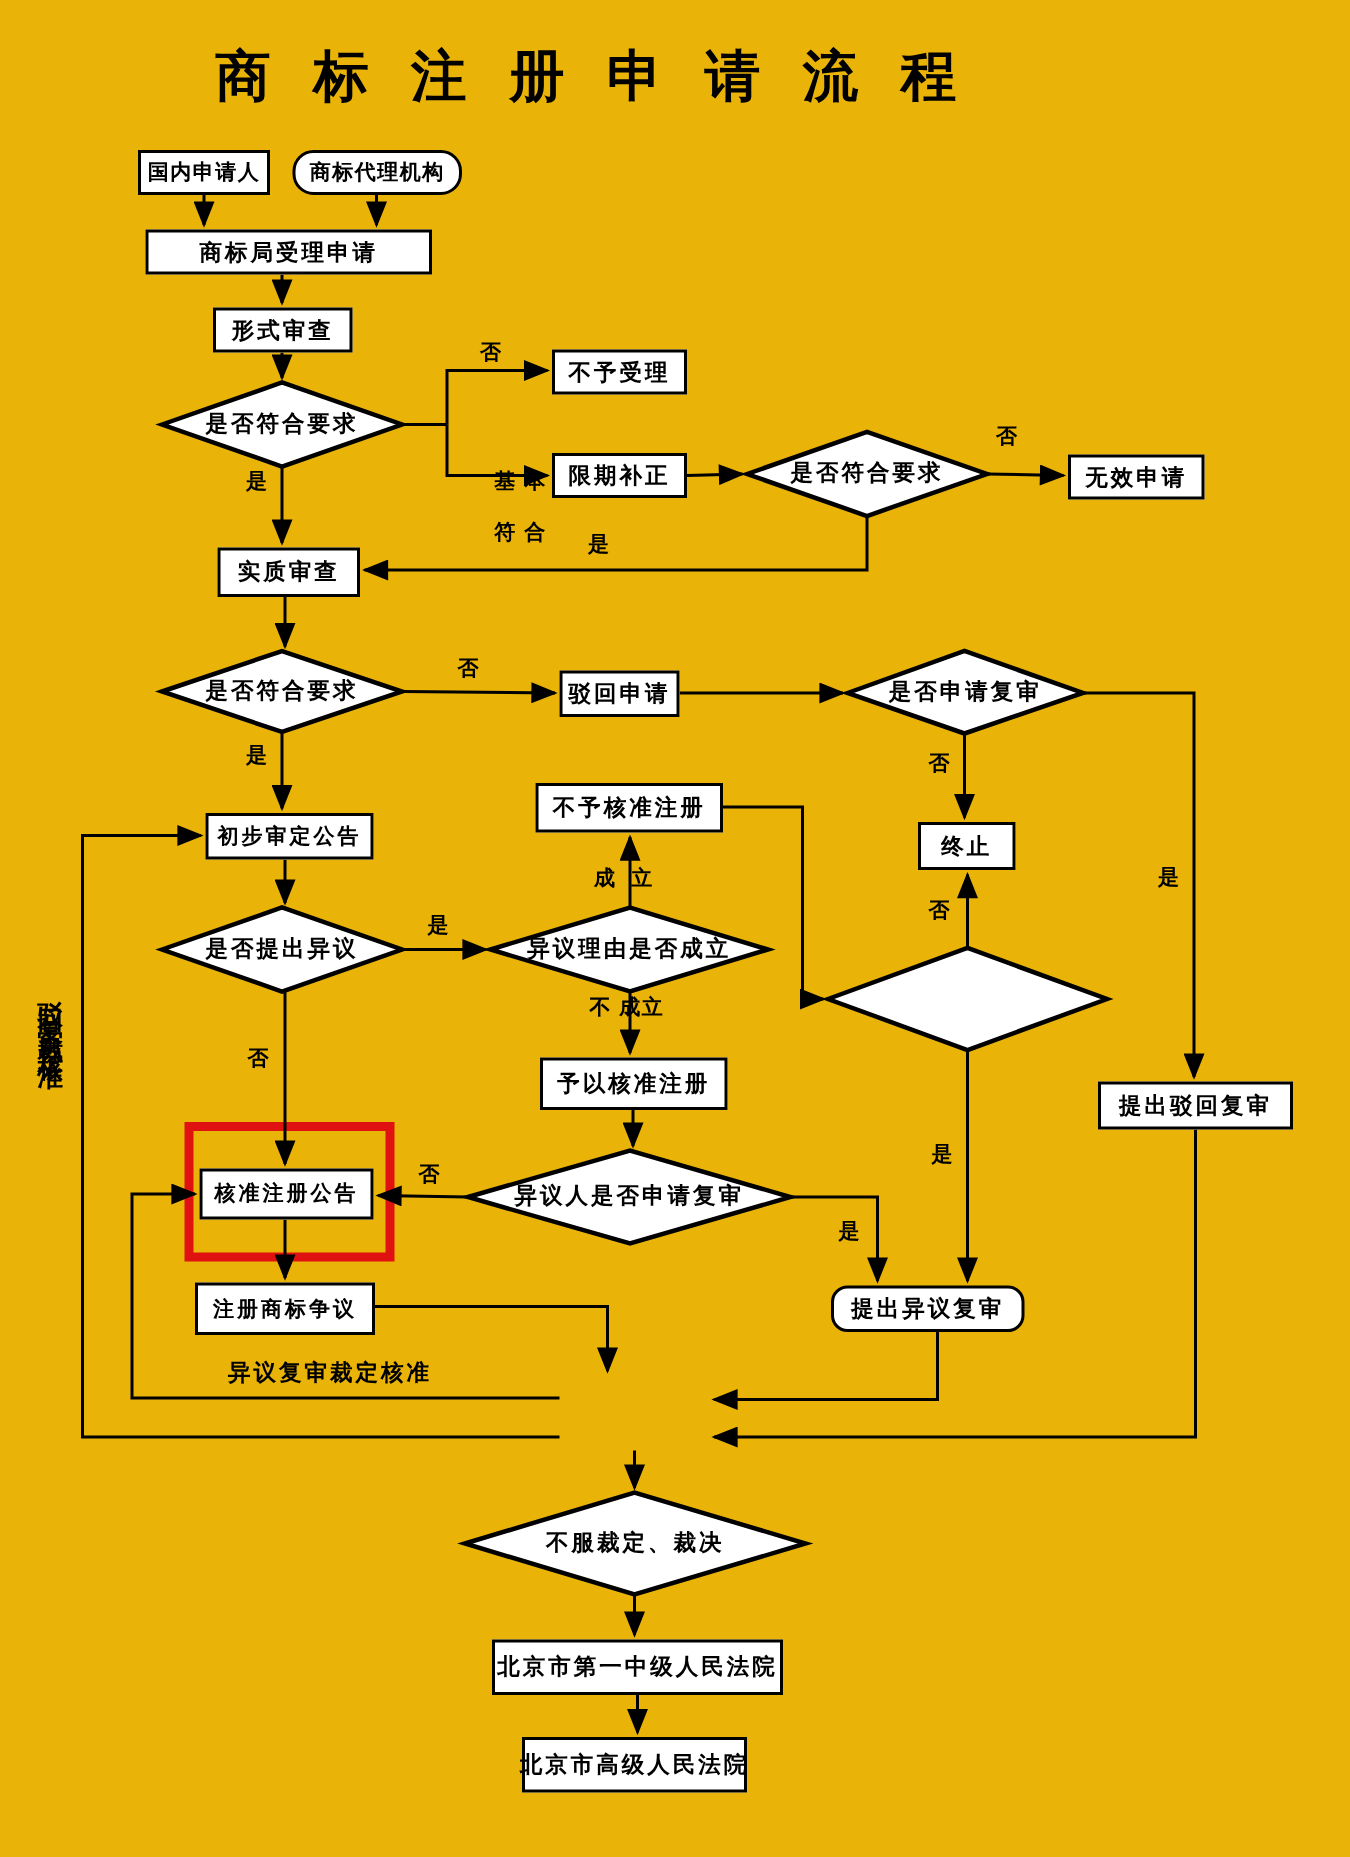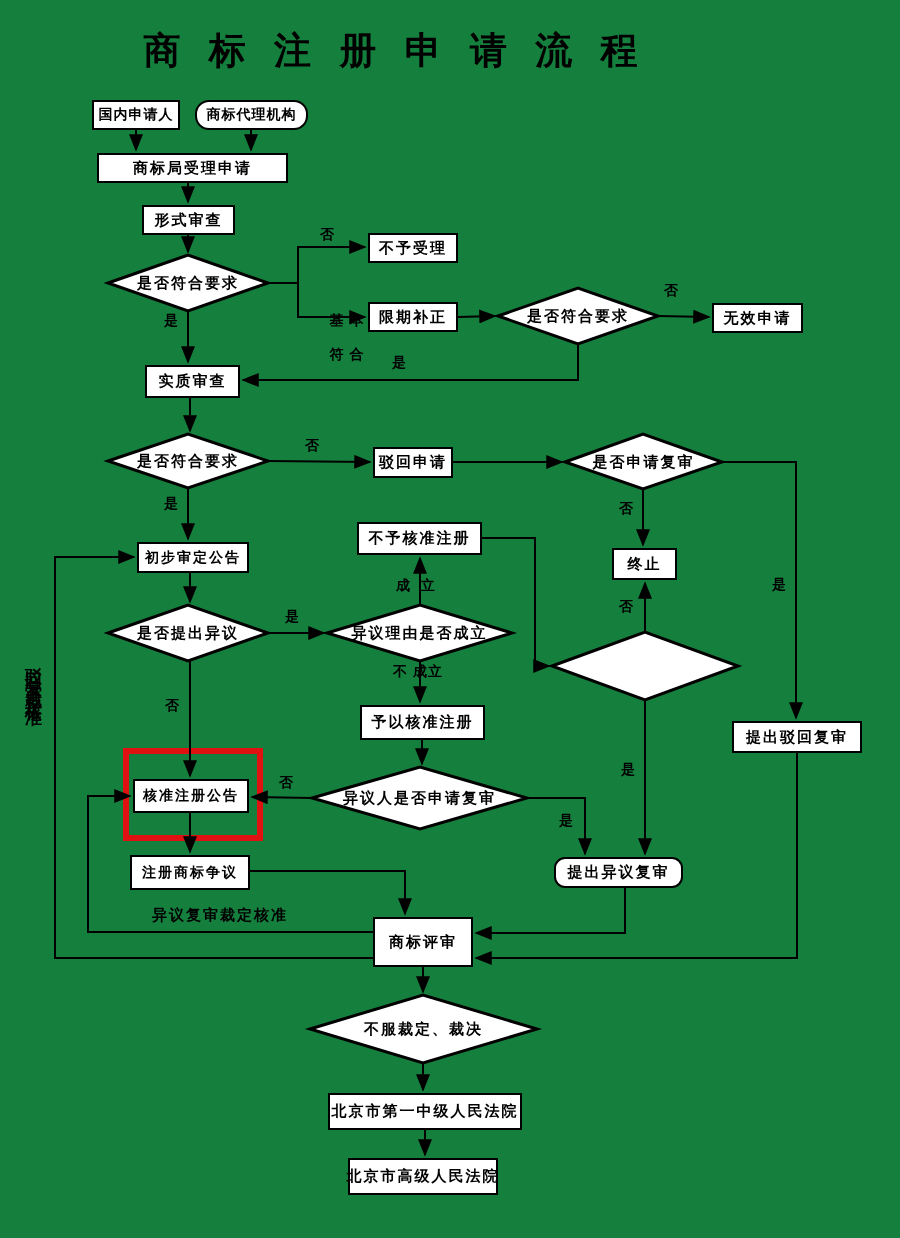--- a/index.html
+++ b/index.html
@@ -1,16 +1,16 @@
 <!DOCTYPE html>
 <html><head>
 <meta charset="utf-8">
 <style>
   html,body{margin:0;padding:0;background:#fff;}
-  .canvas{position:relative;width:900px;height:1238px;background:#15803d;overflow:hidden;
+  .canvas{position:relative;width:900px;height:1238px;background:#eab308;overflow:hidden;
           font-family:"Liberation Sans","DejaVu Sans",sans-serif;color:#000;}
   .lines{position:absolute;left:0;top:0;z-index:1;}
   .page-title{position:absolute;left:0;top:26px;width:790px;text-align:center;z-index:3;
               font-size:37px;font-weight:900;letter-spacing:9px;white-space:pre;}
   .box{position:absolute;background:#fff;border:2px solid #000;box-sizing:border-box;z-index:2;
        display:flex;align-items:center;justify-content:center;
        font-weight:bold;font-size:15px;letter-spacing:2px;white-space:pre;text-align:center;}
   .dtext{position:absolute;z-index:3;display:flex;flex-direction:column;align-items:center;justify-content:center;
          font-weight:bold;font-size:15px;letter-spacing:2px;white-space:pre;text-align:center;line-height:19px;}
   .elabel{position:absolute;z-index:3;font-weight:bold;font-size:14px;letter-spacing:1px;
@@ -98,21 +98,20 @@
   <div class="box" style="left:145px;top:365px;width:95px;height:33px;">实质审查</div>
   <div class="box" style="left:373px;top:447px;width:80px;height:31px;">驳回申请</div>
   <div class="box" style="left:612px;top:548px;width:65px;height:32px;">终止</div>
   <div class="box" style="left:137px;top:542px;width:112px;height:31px;font-size:14px;text-align:right;">初步审定公告</div>
   <div class="box" style="left:357px;top:522px;width:125px;height:33px;">不予核准注册</div>
   <div class="box" style="left:360px;top:705px;width:125px;height:35px;">予以核准注册</div>
   <div class="box" style="left:133px;top:779px;width:116px;height:34px;font-size:14px;">核准注册公告</div>
   <div class="box" style="left:130px;top:855px;width:120px;height:35px;font-size:14px;">注册商标争议</div>
   <div class="box" style="left:554px;top:857px;width:129px;height:31px;border-radius:11px;">提出异议复审</div>
   <div class="box" style="left:732px;top:721px;width:130px;height:32px;">提出驳回复审</div>
-  <div class="box" style="left:373px;top:917px;width:100px;height:50px;">商标评审</div>
   <div class="box" style="left:348px;top:1158px;width:150px;height:37px;">北京市高级人民法院</div>
   <div class="box" style="left:328px;top:1093px;width:194px;height:37px;">北京市第一中级人民法院</div>
 
   <div class="dtext" style="left:108px;top:273px;width:160px;">是否符合要求</div>
   <div class="dtext" style="left:498px;top:306px;width:160px;">是否符合要求</div>
   <div class="dtext" style="left:108px;top:451px;width:160px;">是否符合要求</div>
   <div class="dtext" style="left:565px;top:452px;width:157px;">是否申请复审</div>
   <div class="dtext" style="left:108px;top:623px;width:160px;">是否提出异议</div>
   <div class="dtext" style="left:327px;top:623px;width:185px;">异议理由是否成立</div>
   <div class="dtext" style="left:312px;top:788px;width:215px;">异议人是否申请复审</div>

